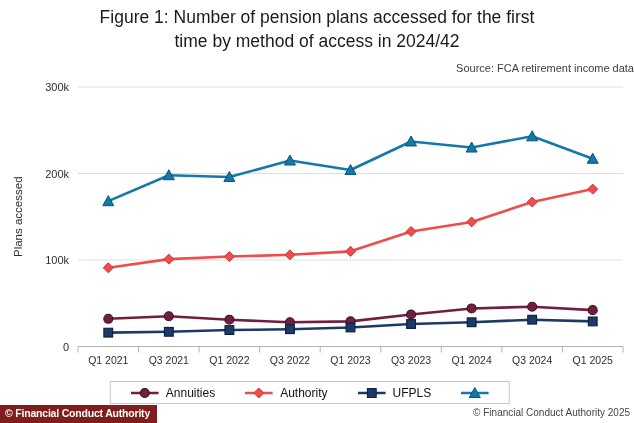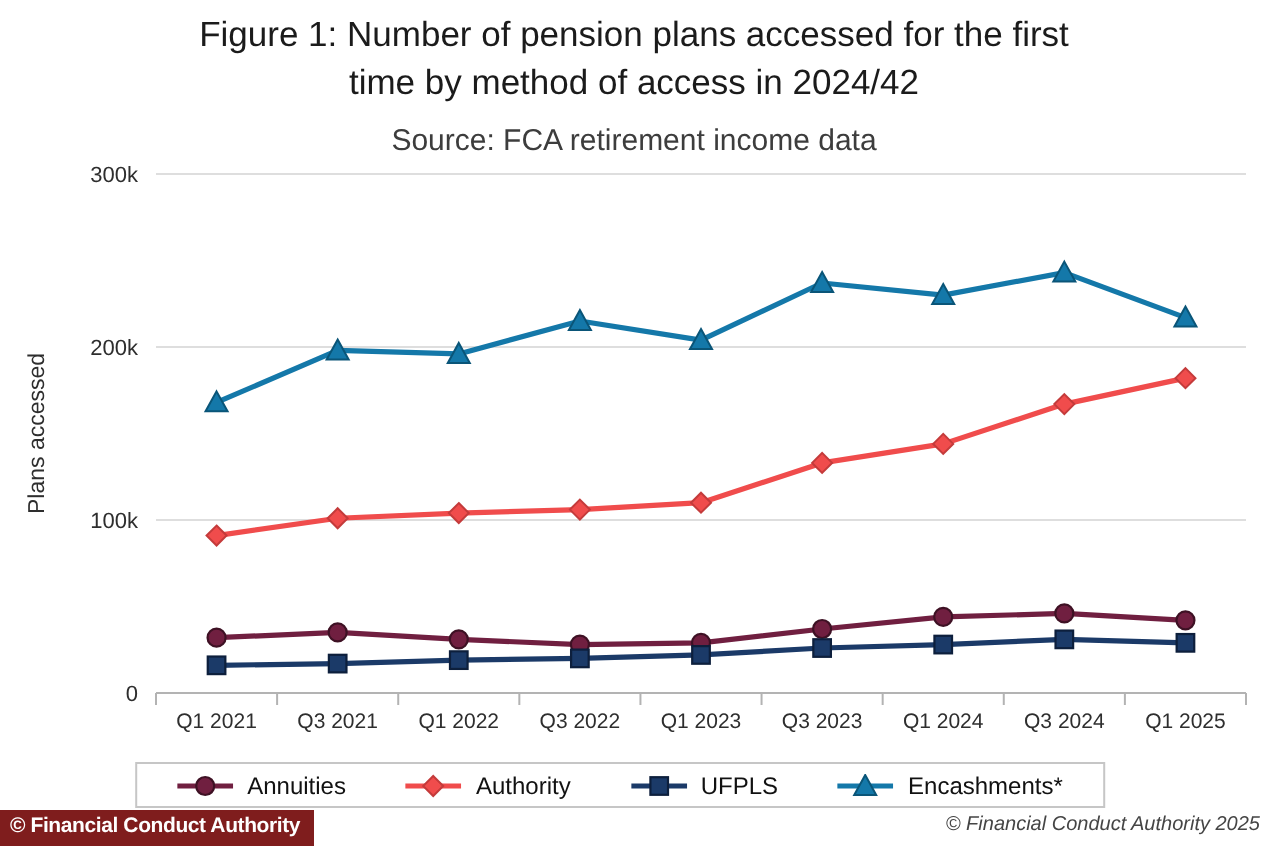--- a/index.html
+++ b/index.html
@@ -5,38 +5,38 @@
   html,body{margin:0;padding:0;background:#fff;}
   .page{
     position:relative;width:634px;height:423px;background:#fff;overflow:hidden;
     font-family:"Liberation Sans", sans-serif;
   }
   .title{
     position:absolute;top:6px;left:0;right:0;margin:0 auto;max-width:465px;
     text-align:center;font-size:17.5px;line-height:1.35;color:#1b1b1b;
   }
   .subtitle{
-    position:absolute;top:62px;left:0;right:0;text-align:center;
-    font-size:15px;color:#3d3d3d;
+    position:absolute;top:62px;left:0;right:0;text-align:right;
+    font-size:11px;color:#3d3d3d;
   }
   #chart-svg{position:absolute;top:0;left:0;}
   .legend{
     position:absolute;top:381px;left:calc(50% - 7px);transform:translateX(-50%);
     height:23px;display:inline-flex;align-items:center;gap:30px;
     padding:0 20px;border:1px solid #c6c6c6;background:#fff;box-sizing:border-box;
     white-space:nowrap;
   }
   .legend-item{display:flex;align-items:center;gap:7px;font-size:12px;color:#111;cursor:default;}
   .watermark{
     position:absolute;left:0;top:405px;height:33px;line-height:17px;
     background:#7f1d1d;color:#fff;font-weight:bold;font-size:10.5px;
     letter-spacing:-0.2px;padding:0 7px 0 5px;display:inline-block;z-index:5;
   }
   .copyright{
-    position:absolute;right:4px;top:407px;font-size:10px;color:#454545;font-style:italic;
+    position:absolute;right:4px;top:407px;font-size:10px;color:#454545;
   }
 </style>
 </head>
 <body>
 
 <div class="page">
   <svg id="chart-svg" width="634" height="423" viewBox="0 0 634 423">
       <g>
         <line x1="78" x2="623" y1="260" y2="260" stroke="#dedede" stroke-width="1"></line>
         <line x1="78" x2="623" y1="173.5" y2="173.5" stroke="#dedede" stroke-width="1"></line>
@@ -140,18 +140,17 @@
           <line x1="0" x2="28" y1="6" y2="6" stroke="#1B3A68" stroke-width="2.4"></line>
           <rect x="9.6" y="1.5999999999999996" width="8.8" height="8.8" fill="#1B3A68" stroke="#0D1F3C" stroke-width="1.1"></rect>
         </svg>
         <span>UFPLS</span>
       </div>
       <div class="legend-item">
         <svg width="28" height="12">
           <line x1="0" x2="28" y1="6" y2="6" stroke="#1478A9" stroke-width="2.4"></line>
           <path d="M 14 0.5 L 19.5 10.5 L 8.5 10.5 Z" fill="#1478A9" stroke="#0A5578" stroke-width="1"></path>
         </svg>
-        <span>Encashments*</span>
       </div>
     </div>
   <div class="watermark">© Financial Conduct Authority</div>
   <div class="copyright">© Financial Conduct Authority 2025</div>
 </div>
 
 </body></html>

